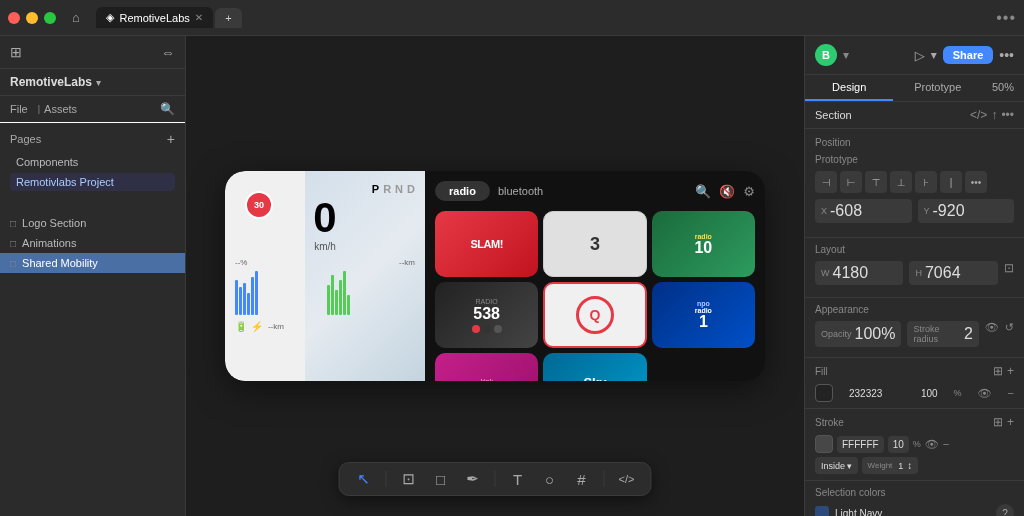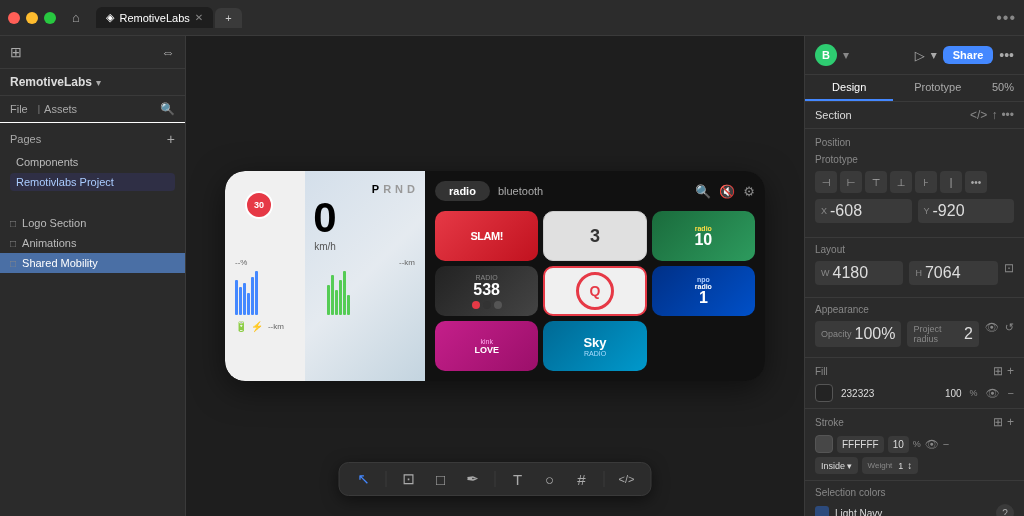--- a/index.html
+++ b/index.html
@@ -243,21 +243,21 @@
 
     .radio-grid {
       display: grid;
       grid-template-columns: repeat(3, 1fr);
       gap: 5px;
       flex: 1;
     }
     .radio-tile {
       border-radius: 10px;
       display: flex; align-items: center; justify-content: center;
-      height: 50px;
+      height: 66px;
       overflow: hidden;
       position: relative;
     }
     .slam { background: linear-gradient(135deg, #e63946, #c1121f); }
     .slam-text { color: white; font-size: 11px; font-weight: 900; letter-spacing: -0.5px; }
     .radio-bru { background: linear-gradient(135deg, #1d3557, #457b9d); }
     .radio-bru-text { color: #ffd700; font-size: 10px; font-weight: 800; }
     .npo3 { background: #e0e0e0; border: 1px solid #ccc; }
     .npo3-text { color: #333; font-size: 18px; font-weight: 900; }
     .radio10 { background: linear-gradient(135deg, #1a6b3c, #2d9b5e); }
@@ -395,21 +395,21 @@
     .corner-field {
       flex: 1; background: #3a3a3a; border-radius: 4px;
       padding: 3px 6px; display: flex; align-items: center; gap: 3px;
     }
 
     .fill-section { padding: 6px 10px; border-bottom: 1px solid #3a3a3a; }
     .fill-header { display: flex; align-items: center; margin-bottom: 6px; }
     .fill-title { font-size: 10px; color: #888; }
     .fill-icons { margin-left: auto; display: flex; gap: 4px; }
     .fill-row {
-      display: flex; align-items: center; gap: 8px;
+      display: flex; align-items: center; gap: 16px;
     }
     .color-swatch {
       width: 18px; height: 18px; border-radius: 4px;
       border: 1px solid #555;
       background: #232323;
     }
     .color-value { font-size: 10px; color: #ddd; flex: 1; }
     .pct { font-size: 10px; color: #ddd; }
     .pct-label { font-size: 9px; color: #888; }
 
@@ -723,21 +723,21 @@
     </div>
 
     <div class="appearance-section">
       <div class="app-title">Appearance</div>
       <div class="opacity-row">
         <div class="opacity-field">
           <span class="pos-label">Opacity</span>
           <span class="pos-value">100%</span>
         </div>
         <div class="corner-field">
-          <span class="pos-label">Project radius</span>
+          <span class="pos-label">Stroke radius</span>
           <span class="pos-value">2</span>
         </div>
         <span class="eye-icon">👁</span>
         <span class="refresh-icon">↺</span>
       </div>
     </div>
 
     <div class="fill-section">
       <div class="fill-header">
         <span class="fill-title">Fill</span>

